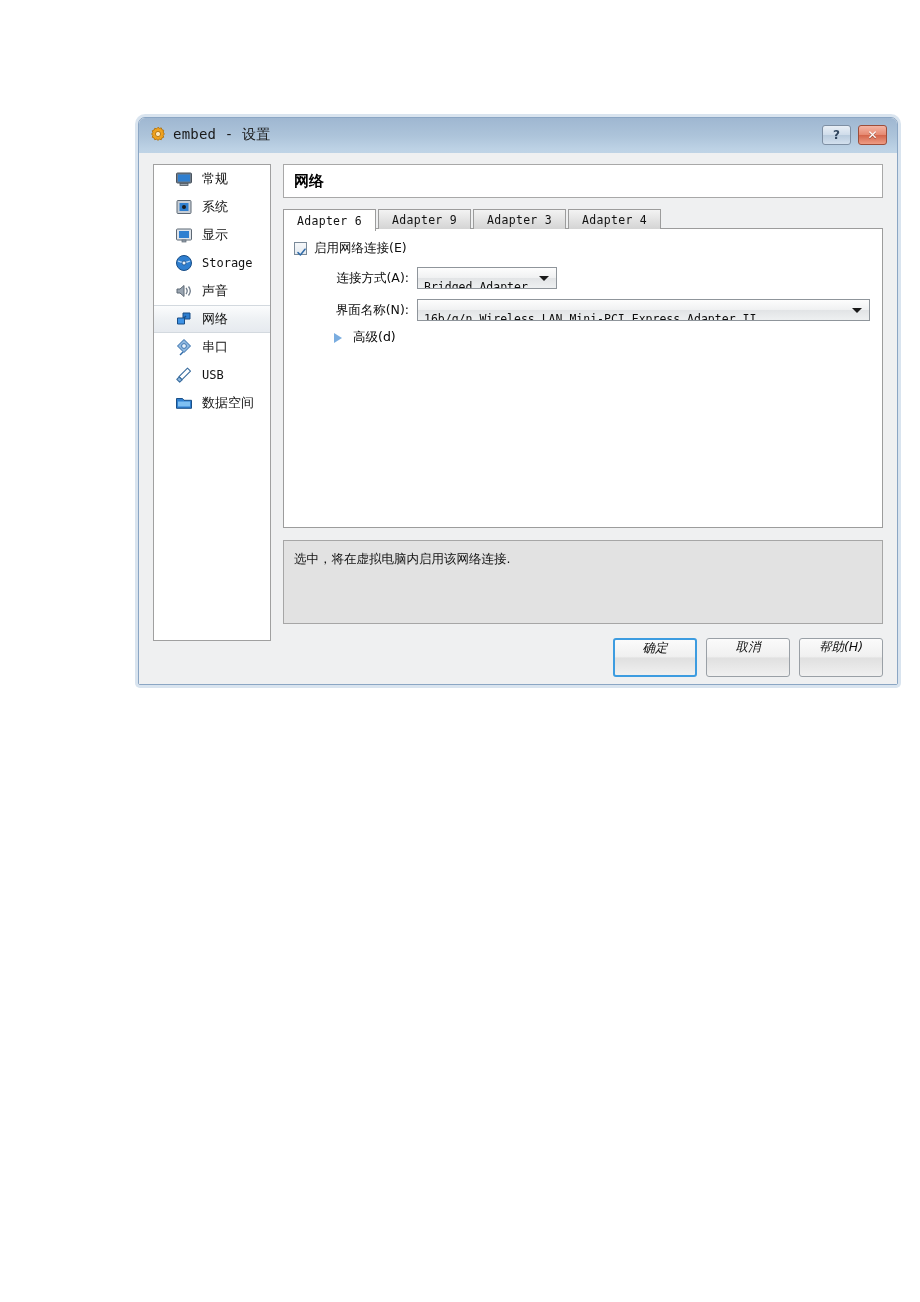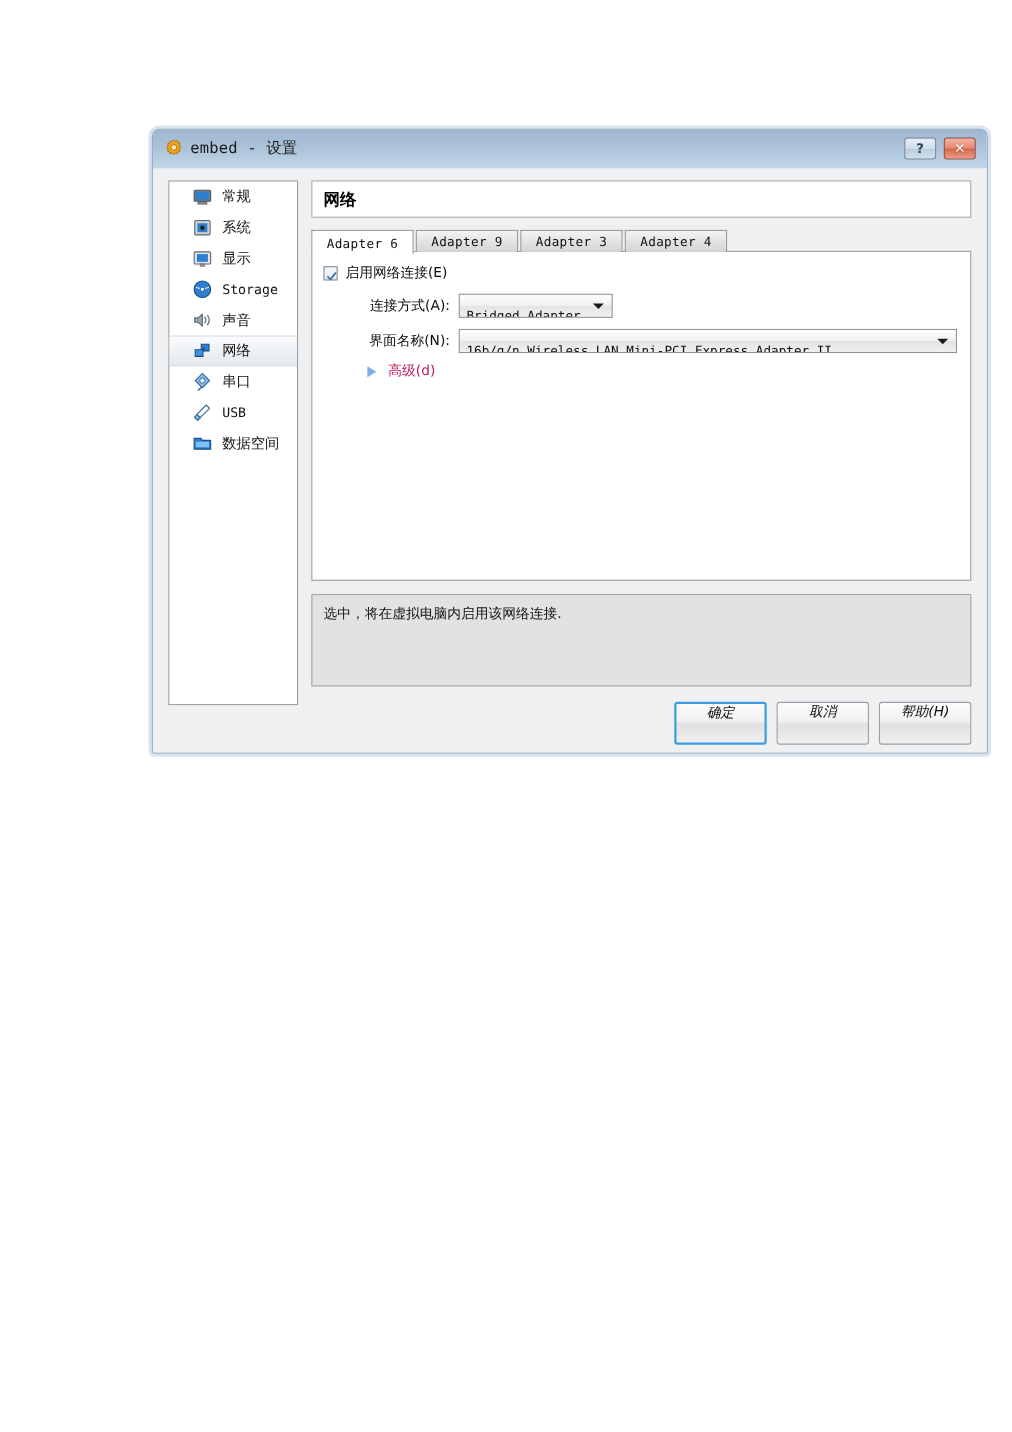--- a/index.html
+++ b/index.html
@@ -290,21 +290,21 @@
   #advanced-arrow {
     width: 0; height: 0;
     border-top: 5px solid transparent;
     border-bottom: 5px solid transparent;
     border-left: 8px solid #7aade0;
     margin-right: 11px;
   }
   #advanced-label {
     font-family: "DejaVu Sans", sans-serif;
     font-size: 12.5px;
-    color: #be185d;
+    color: #000000;
   }
 
   
   #hint-panel {
     margin-top: 12px;
     height: 84px;
     background: #e2e2e2;
     border: 1px solid #a6a6a6;
     box-sizing: border-box;
     padding: 8px 10px;

